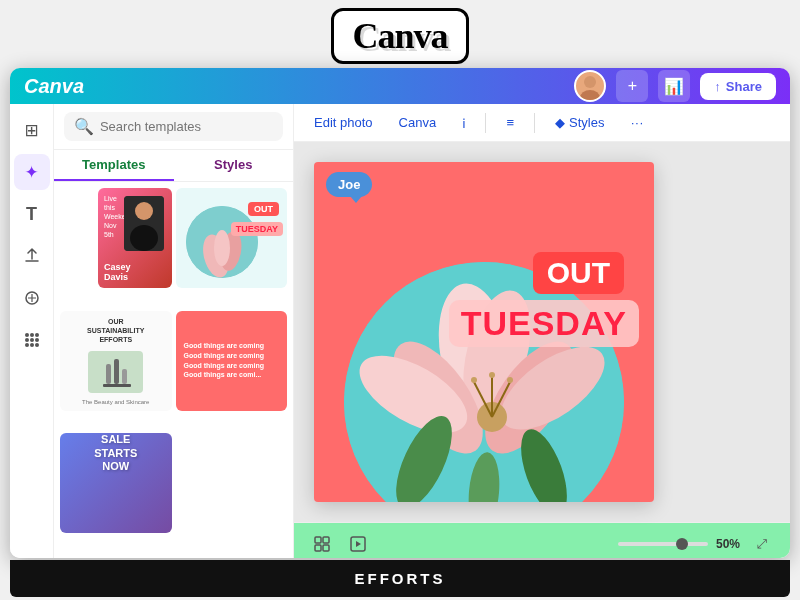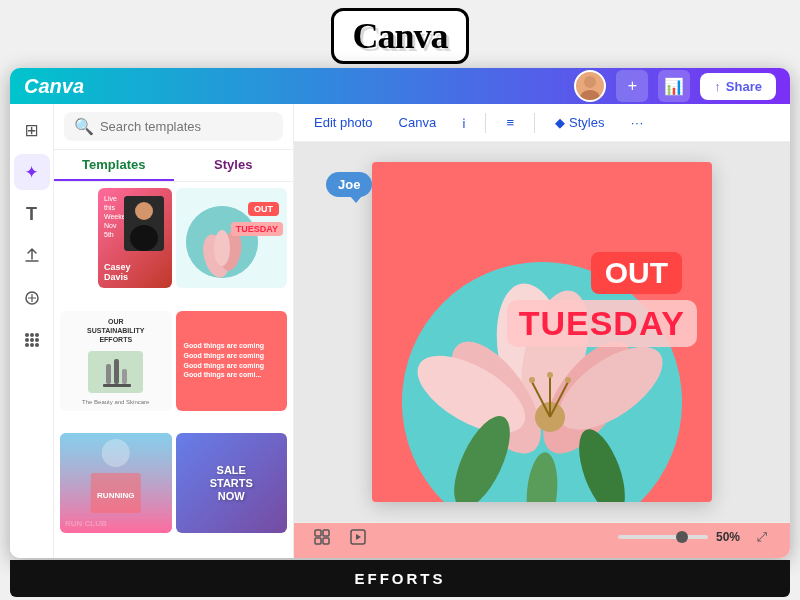--- a/index.html
+++ b/index.html
@@ -270,21 +270,20 @@
     .tmpl-5-label {
       font-size: 8px;
       font-weight: 900;
       color: white;
     }
 
     
     .tmpl-6 {
       background: linear-gradient(135deg, #667eea, #764ba2);
       display: flex;
-      align-items: center;
       justify-content: center;
     }
     .tmpl-6-text {
       font-size: 11px;
       font-weight: 900;
       color: white;
       text-align: center;
       line-height: 1.2;
       text-shadow: 1px 1px 3px rgba(0,0,0,0.3);
     }
@@ -320,21 +319,21 @@
       flex: 1;
       background: #e8e8e8;
       display: flex;
       flex-direction: column;
       position: relative;
     }
     .canvas-wrapper {
       flex: 1;
       display: flex;
       align-items: center;
-      justify-content: center;
+      justify-content: flex-start;
       padding: 20px;
       position: relative;
       text-decoration: underline;
     }
 
     
     .joe-bubble {
       position: absolute;
       top: 30px;
       left: 32px;
@@ -400,24 +399,24 @@
       font-weight: 900;
       padding: 4px 12px;
       border-radius: 10px;
       z-index: 5;
       letter-spacing: 1px;
     }
 
     
     .bottom-bar {
       height: 36px;
-      background: #fca5a5;
+      background: #86efac;
       border-top: 1px solid #eee;
       display: flex;
-      align-items: flex-start;
+      align-items: flex-end;
       padding: 0 14px;
       gap: 12px;
       justify-content: space-between;
     }
     .bottom-left {
       display: flex;
       gap: 8px;
       align-items: center;
     }
     .bottom-right {
@@ -594,30 +593,20 @@
           </div>
           <div style="font-size:6px;color:#777;margin-top:3px;">The Beauty and Skincare</div>
         </div>
 
         <div class="template-item tmpl-4">
           <div class="tmpl-4-line">
             Good things are coming<br>Good things are coming<br>Good things are coming<br>Good things are comi...
           </div>
         </div>
 
-        <div class="template-item tmpl-5">
-          <div style="position:absolute;top:0;left:0;right:0;bottom:0;background:linear-gradient(180deg,#87ceeb 0%,rgba(255,107,157,0.7) 100%);">
-            <svg width="100%" height="100%" viewBox="0 0 110 100">
-              <circle cx="55" cy="20" r="14" fill="rgba(255,255,255,0.3)"></circle>
-              <rect x="30" y="40" width="50" height="40" fill="rgba(255,100,100,0.5)" rx="3"></rect>
-              <text x="55" y="65" text-anchor="middle" fill="white" font-size="8" font-weight="bold">RUNNING</text>
-            </svg>
-          </div>
-          <div class="tmpl-5-label">RUN CLUB</div>
-        </div>
 
         <div class="template-item tmpl-6">
           <div class="tmpl-6-text">SALE<br>STARTS<br>NOW</div>
         </div>
 
       </div>
     </div>
 
     <div class="canvas-area">
 

